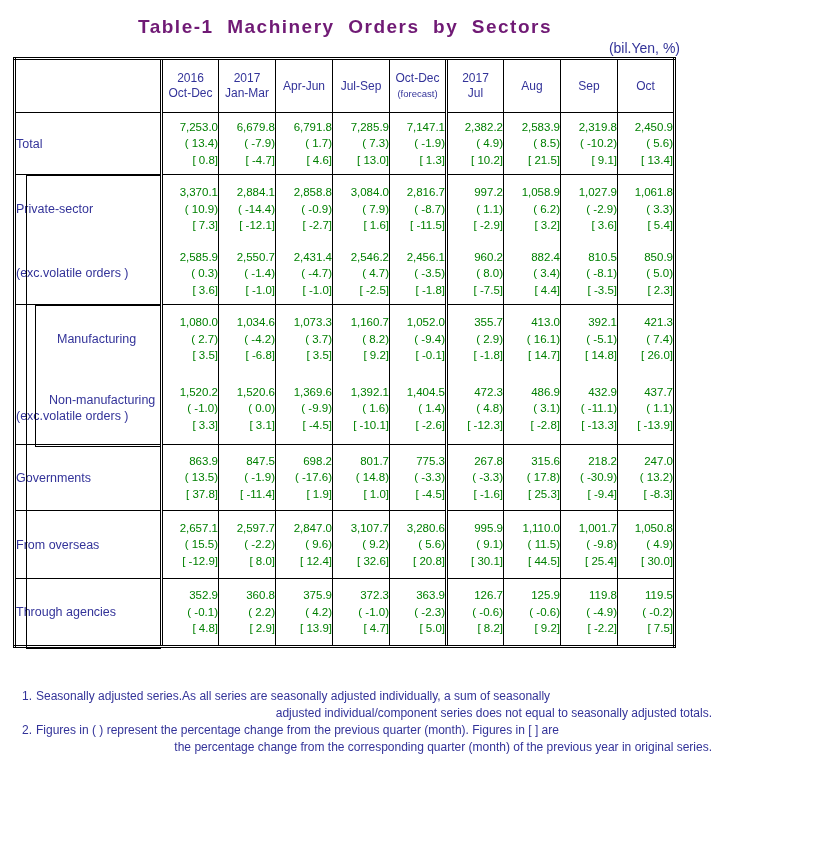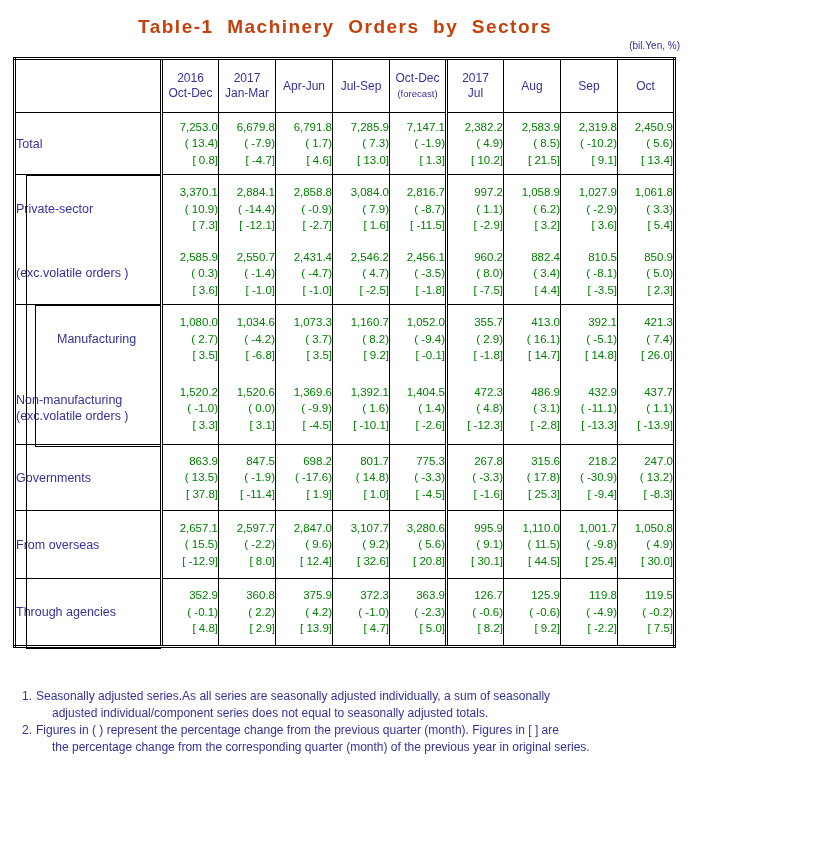--- a/index.html
+++ b/index.html
@@ -10,38 +10,38 @@
   body {
     width: 832px;
     height: 845px;
     font-family: "Liberation Sans", sans-serif;
     color: #333399;
     position: relative;
     overflow: hidden;
   }
 
   #title {
-    color: #c2410c;
+    color: #701a75;
     font-size: 19px;
     font-weight: bold;
     letter-spacing: 1.5px;
     text-align: center;
     width: 690px;
     margin: 0;
     position: absolute;
     left: 0px;
     top: 16px;
     white-space: pre;
   }
 
   #unit {
     position: absolute;
     right: 152px;
     top: 40px;
-    font-size: 10px;
+    font-size: 14px;
     color: #333399;
   }
 
   
   #tbl-wrap {
     position: absolute;
     left: 13px;
     top: 57px;
     width: 661px;
   }
@@ -122,21 +122,21 @@
     top: 688px;
     font-size: 12px;
     color: #333399;
     line-height: 17px;
     width: 700px;
   }
   #notes .nhead { }
   #notes ol { margin: 0; padding: 0; list-style: none; }
   #notes li { margin: 0; padding: 0; }
   #notes .nnum { display: inline-block; width: 20px; text-align: right; margin-right: 4px; }
-  #notes .cont { display: block; padding-left: 40px; }
+  #notes .cont { display: block; padding-left: 40px; text-align: right; }
 </style>
 </head>
 <body>
 
 <div id="title">Table-1  Machinery  Orders  by  Sectors</div>
 <div id="unit">(bil.Yen, %)</div>
 
 <div id="tbl-wrap">
   <table class="maintbl">
     <colgroup>
@@ -253,21 +253,21 @@
           <td class="num thin-l thin-t "><span class="v">1,073.3</span><span class="p">( 3.7)</span><span class="b">[ 3.5]</span></td>
           <td class="num thin-l thin-t "><span class="v">1,160.7</span><span class="p">( 8.2)</span><span class="b">[ 9.2]</span></td>
           <td class="num thin-l thin-t "><span class="v">1,052.0</span><span class="p">( -9.4)</span><span class="b">[ -0.1]</span></td>
           <td class="num dbl-l thin-t "><span class="v">355.7</span><span class="p">( 2.9)</span><span class="b">[ -1.8]</span></td>
           <td class="num thin-l thin-t "><span class="v">413.0</span><span class="p">( 16.1)</span><span class="b">[ 14.7]</span></td>
           <td class="num thin-l thin-t "><span class="v">392.1</span><span class="p">( -5.1)</span><span class="b">[ 14.8]</span></td>
           <td class="num thin-l outer-r thin-t "><span class="v">421.3</span><span class="p">( 7.4)</span><span class="b">[ 26.0]</span></td>
         </tr>
         <tr style="height: 72px;">
           <td class="lbl lbl-l3 outer-l  ">
-            <span style="display: block;">Non-manufacturing</span>
+            <span style="display: block; margin-left: 33px;">Non-manufacturing</span>
             <span style="display: block;">(exc.volatile orders )</span>
           </td>
           <td class="num dbl-l  "><span class="v">1,520.2</span><span class="p">( -1.0)</span><span class="b">[ 3.3]</span></td>
           <td class="num thin-l  "><span class="v">1,520.6</span><span class="p">( 0.0)</span><span class="b">[ 3.1]</span></td>
           <td class="num thin-l  "><span class="v">1,369.6</span><span class="p">( -9.9)</span><span class="b">[ -4.5]</span></td>
           <td class="num thin-l  "><span class="v">1,392.1</span><span class="p">( 1.6)</span><span class="b">[ -10.1]</span></td>
           <td class="num thin-l  "><span class="v">1,404.5</span><span class="p">( 1.4)</span><span class="b">[ -2.6]</span></td>
           <td class="num dbl-l  "><span class="v">472.3</span><span class="p">( 4.8)</span><span class="b">[ -12.3]</span></td>
           <td class="num thin-l  "><span class="v">486.9</span><span class="p">( 3.1)</span><span class="b">[ -2.8]</span></td>
           <td class="num thin-l  "><span class="v">432.9</span><span class="p">( -11.1)</span><span class="b">[ -13.3]</span></td>

